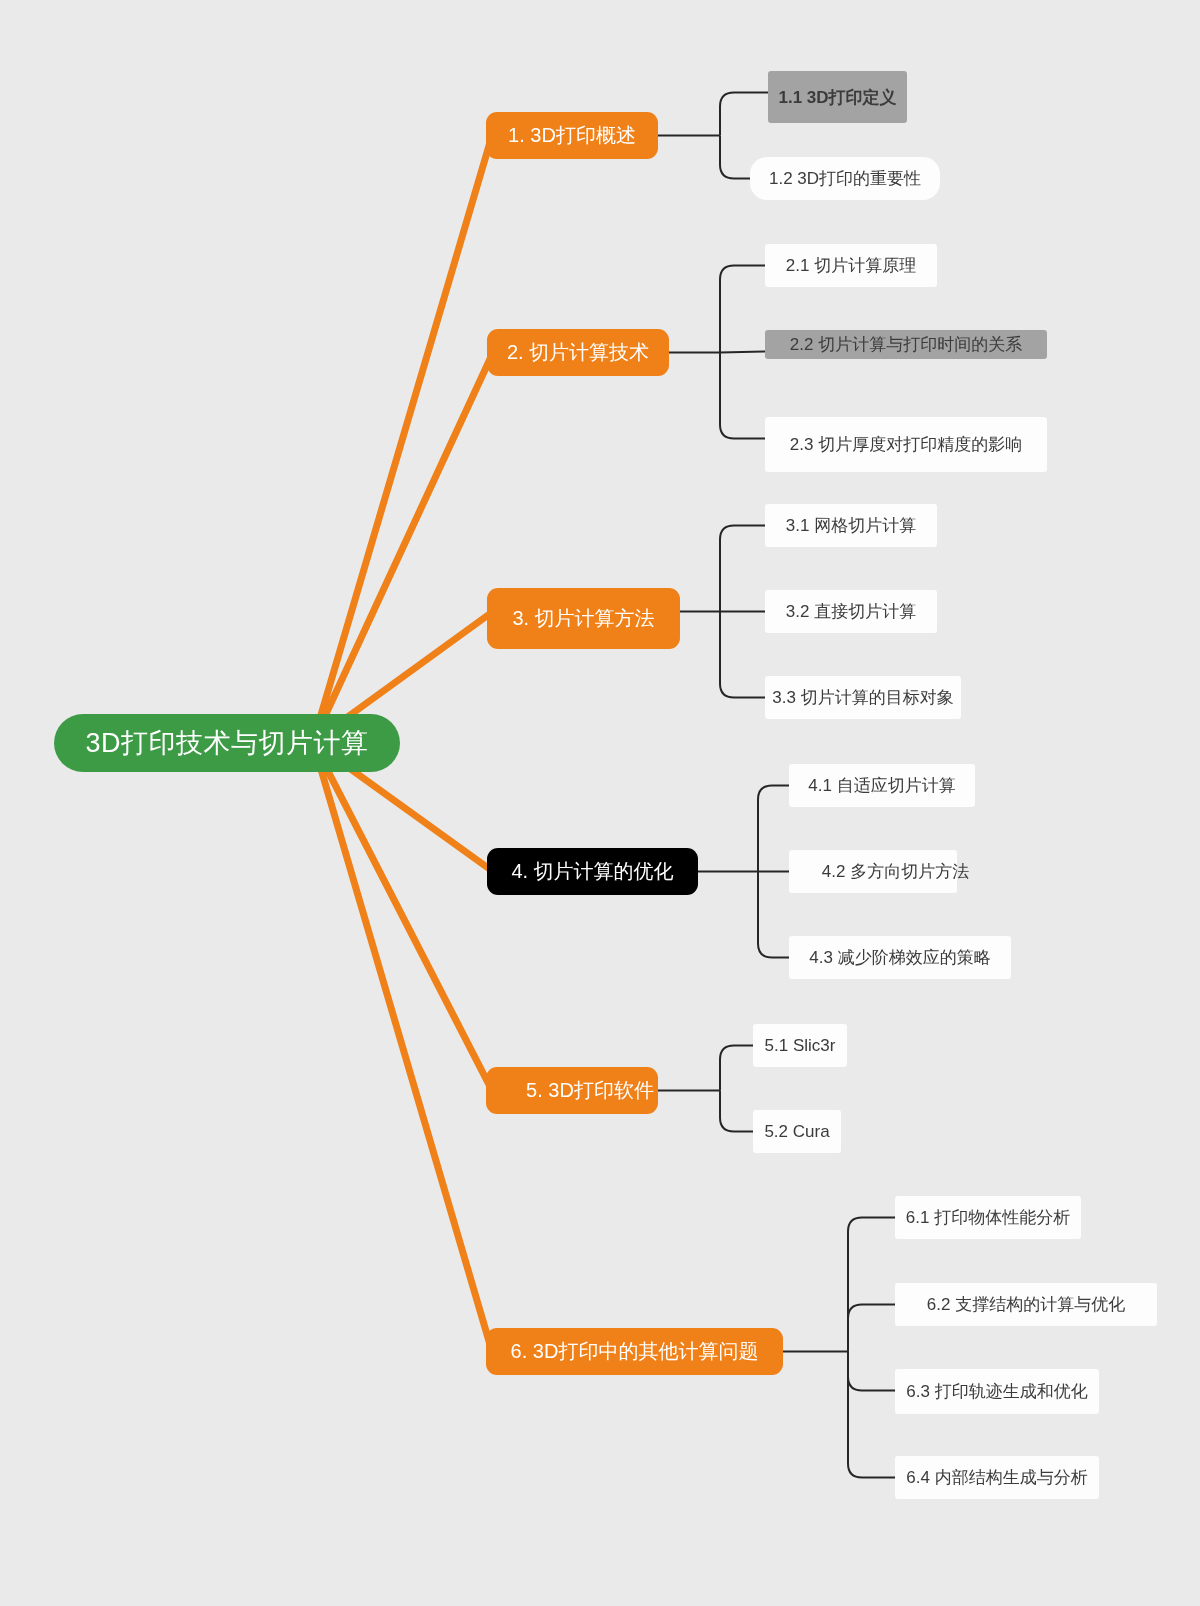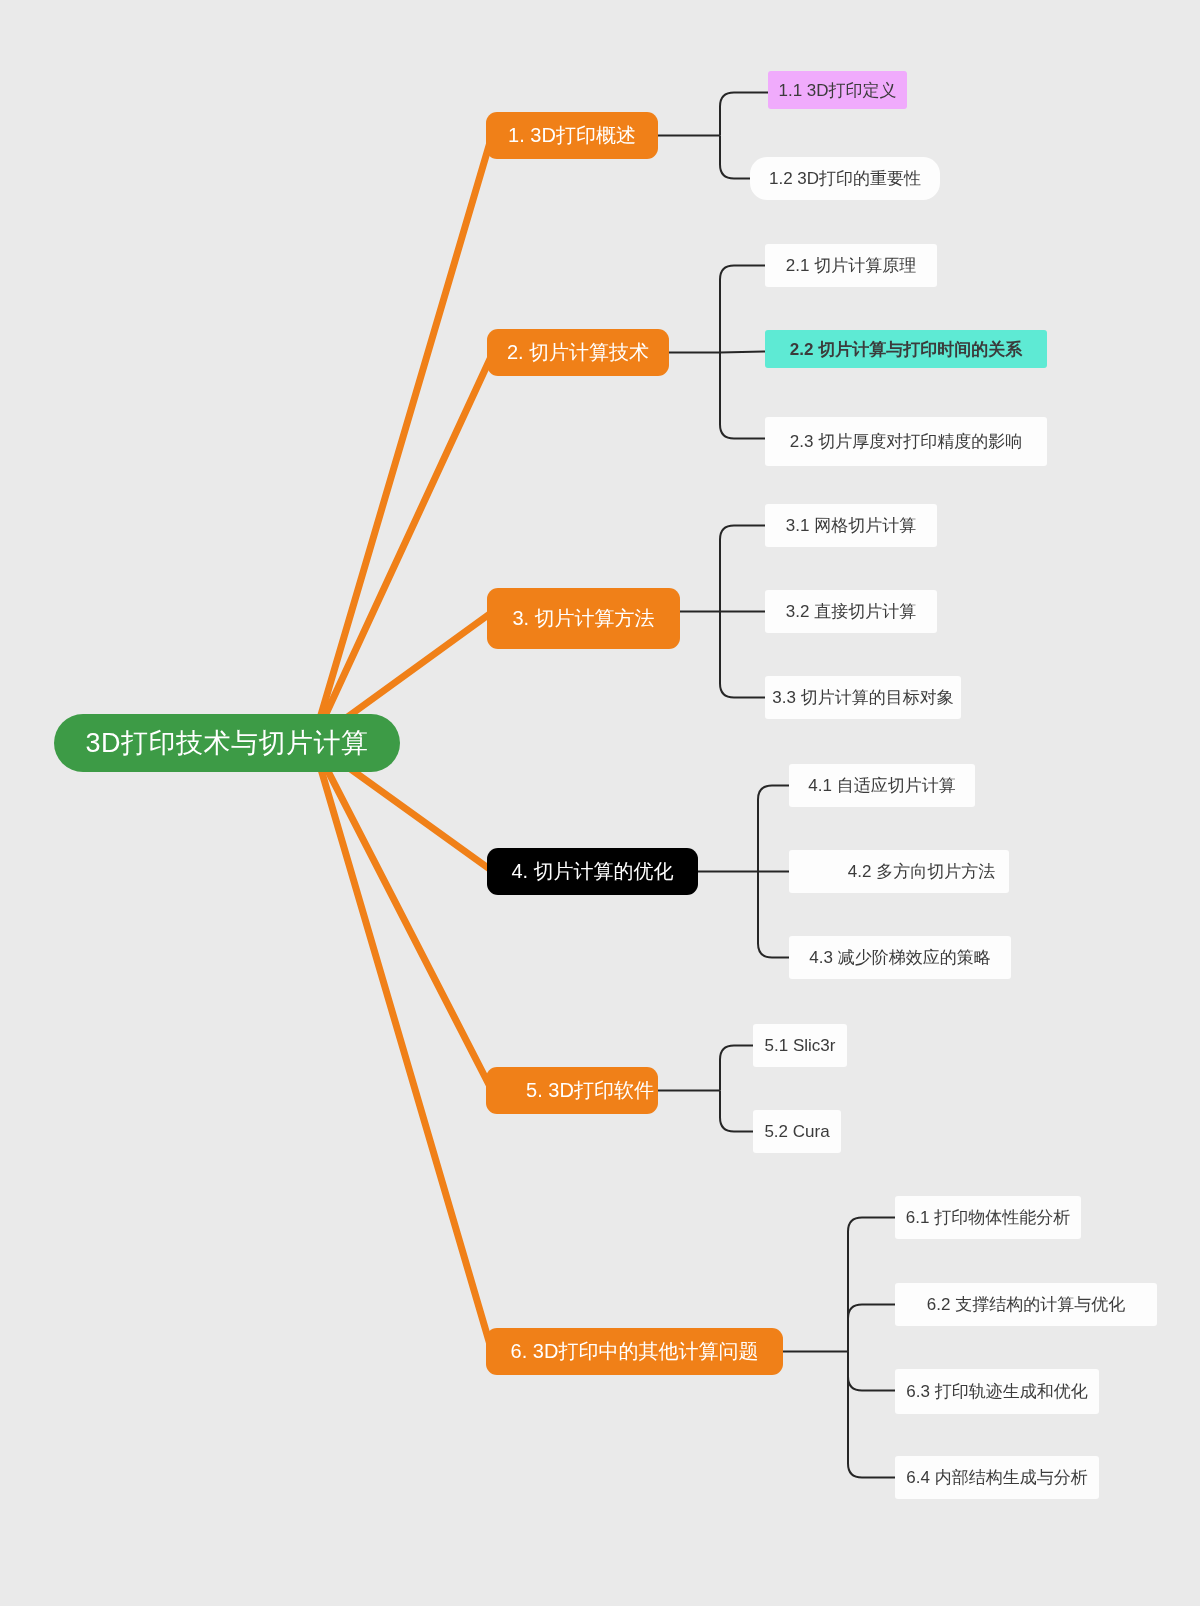--- a/index.html
+++ b/index.html
@@ -95,33 +95,33 @@
         <path d="M 848 1351.5 L 848 1231.5 Q 848 1217.5 862 1217.5 L 895 1217.5" fill="none" stroke="#262626" stroke-width="2"></path>
         <path d="M 848 1351.5 L 848 1318.5 Q 848 1304.5 862 1304.5 L 895 1304.5" fill="none" stroke="#262626" stroke-width="2"></path>
         <path d="M 848 1351.5 L 848 1376.5 Q 848 1390.5 862 1390.5 L 895 1390.5" fill="none" stroke="#262626" stroke-width="2"></path>
         <path d="M 848 1351.5 L 848 1463.5 Q 848 1477.5 862 1477.5 L 895 1477.5" fill="none" stroke="#262626" stroke-width="2"></path>
       </g>
   </svg>
 
   <div id="nodes-layer">
     <div class="node root-node" style="left: 54px; top: 714px; width: 346px; height: 58px; background: rgb(61, 155, 70); color: rgb(255, 255, 255);">3D打印技术与切片计算</div>
   <div class="node branch-node" style="background: rgb(240, 128, 24); color: rgb(255, 255, 255); left: 486px; top: 112px; width: 172px; height: 47px;">1. 3D打印概述</div>
-      <div class="node leaf-node" style="background: #f0abfc; color: rgb(59, 59, 59); left: 768px; top: 71px; width: 139px; height: 38px;">1.1 3D打印定义</div>
+      <div class="node leaf-node" style="background: #a3a3a3; color: rgb(59, 59, 59); left: 768px; top: 71px; width: 139px; height: 52px; font-weight: bold;">1.1 3D打印定义</div>
       <div class="node leaf-node" style="background: rgb(253, 253, 253); color: rgb(59, 59, 59); left: 750px; top: 157px; width: 190px; height: 43px; border-radius: 17px;">1.2 3D打印的重要性</div>
       <div class="node branch-node" style="background: rgb(240, 128, 24); color: rgb(255, 255, 255); left: 487px; top: 329px; width: 182px; height: 47px;">2. 切片计算技术</div>
       <div class="node leaf-node" style="background: rgb(253, 253, 253); color: rgb(59, 59, 59); left: 765px; top: 244px; width: 172px; height: 43px;">2.1 切片计算原理</div>
-      <div class="node leaf-node" style="background: #5eead4; color: rgb(59, 59, 59); left: 765px; top: 330px; width: 282px; height: 38px; font-weight: bold;">2.2 切片计算与打印时间的关系</div>
-      <div class="node leaf-node" style="background: rgb(253, 253, 253); color: rgb(59, 59, 59); left: 765px; top: 417px; width: 282px; height: 49px;">2.3 切片厚度对打印精度的影响</div>
+      <div class="node leaf-node" style="background: #a3a3a3; color: rgb(59, 59, 59); left: 765px; top: 330px; width: 282px; height: 29px;">2.2 切片计算与打印时间的关系</div>
+      <div class="node leaf-node" style="background: rgb(253, 253, 253); color: rgb(59, 59, 59); left: 765px; top: 417px; width: 282px; height: 55px;">2.3 切片厚度对打印精度的影响</div>
       <div class="node branch-node" style="background: rgb(240, 128, 24); color: rgb(255, 255, 255); left: 487px; top: 588px; width: 193px; height: 61px;">3. 切片计算方法</div>
       <div class="node leaf-node" style="background: rgb(253, 253, 253); color: rgb(59, 59, 59); left: 765px; top: 504px; width: 172px; height: 43px;">3.1 网格切片计算</div>
       <div class="node leaf-node" style="background: rgb(253, 253, 253); color: rgb(59, 59, 59); left: 765px; top: 590px; width: 172px; height: 43px;">3.2 直接切片计算</div>
       <div class="node leaf-node" style="background: rgb(253, 253, 253); color: rgb(59, 59, 59); left: 765px; top: 676px; width: 196px; height: 43px;">3.3 切片计算的目标对象</div>
       <div class="node branch-node" style="background: #000000; color: rgb(255, 255, 255); left: 487px; top: 848px; width: 211px; height: 47px;">4. 切片计算的优化</div>
       <div class="node leaf-node" style="background: rgb(253, 253, 253); color: rgb(59, 59, 59); left: 789px; top: 764px; width: 186px; height: 43px; text-align: center;">4.1 自适应切片计算</div>
-      <div class="node leaf-node" style="background: rgb(253, 253, 253); color: rgb(59, 59, 59); left: 789px; top: 850px; width: 220px; height: 43px; padding-left: 45px;">4.2 多方向切片方法</div>
+      <div class="node leaf-node" style="background: rgb(253, 253, 253); color: rgb(59, 59, 59); left: 789px; top: 850px; width: 168px; height: 43px; padding-left: 45px;">4.2 多方向切片方法</div>
       <div class="node leaf-node" style="background: rgb(253, 253, 253); color: rgb(59, 59, 59); left: 789px; top: 936px; width: 222px; height: 43px;">4.3 减少阶梯效应的策略</div>
       <div class="node branch-node" style="background: rgb(240, 128, 24); color: rgb(255, 255, 255); left: 486px; top: 1067px; width: 172px; height: 47px; padding-left: 36px;">5. 3D打印软件</div>
       <div class="node leaf-node" style="background: rgb(253, 253, 253); color: rgb(59, 59, 59); left: 753px; top: 1024px; width: 94px; height: 43px;">5.1 Slic3r</div>
       <div class="node leaf-node" style="background: rgb(253, 253, 253); color: rgb(59, 59, 59); left: 753px; top: 1110px; width: 88px; height: 43px;">5.2 Cura</div>
       <div class="node branch-node" style="background: rgb(240, 128, 24); color: rgb(255, 255, 255); left: 486px; top: 1328px; width: 297px; height: 47px;">6. 3D打印中的其他计算问题</div>
       <div class="node leaf-node" style="background: rgb(253, 253, 253); color: rgb(59, 59, 59); left: 895px; top: 1196px; width: 186px; height: 43px;">6.1 打印物体性能分析</div>
       <div class="node leaf-node" style="background: rgb(253, 253, 253); color: rgb(59, 59, 59); left: 895px; top: 1283px; width: 262px; height: 43px;">6.2 支撑结构的计算与优化</div>
       <div class="node leaf-node" style="background: rgb(253, 253, 253); color: rgb(59, 59, 59); left: 895px; top: 1369px; width: 204px; height: 45px;">6.3 打印轨迹生成和优化</div>
       <div class="node leaf-node" style="background: rgb(253, 253, 253); color: rgb(59, 59, 59); left: 895px; top: 1456px; width: 204px; height: 43px;">6.4 内部结构生成与分析</div>
     </div>

